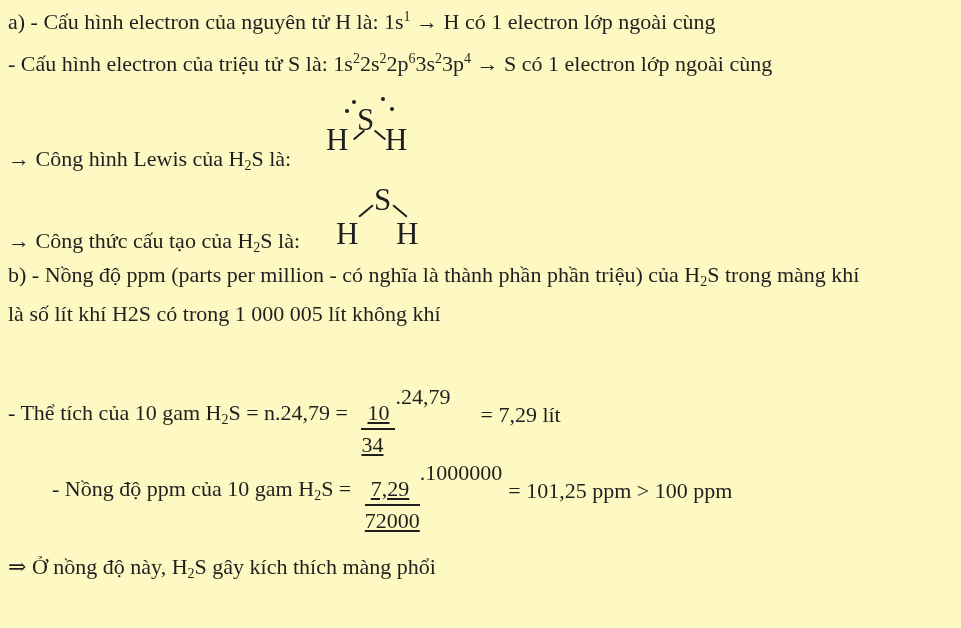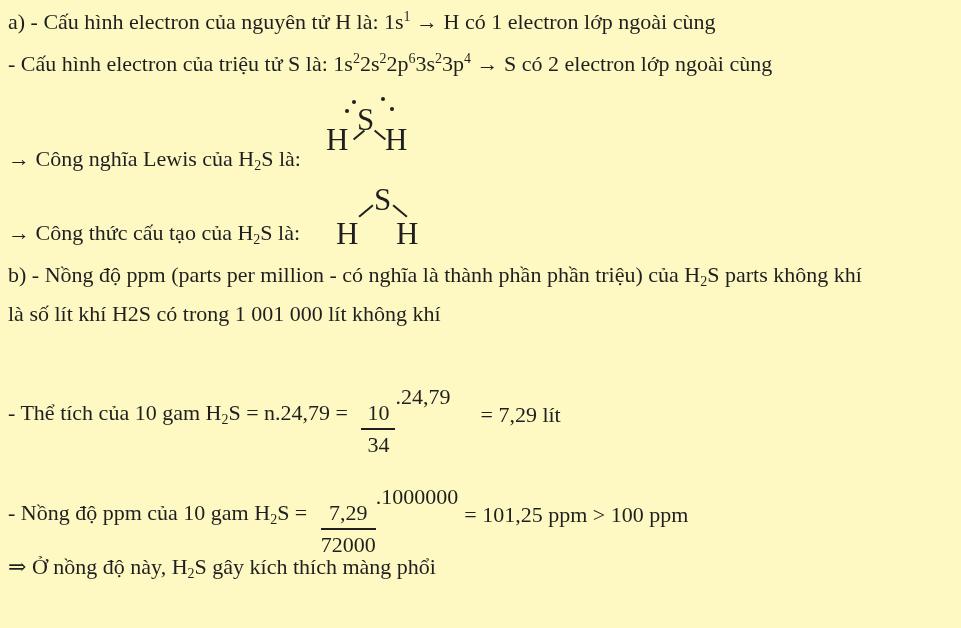--- a/index.html
+++ b/index.html
@@ -8,21 +8,21 @@
     position:relative;width:961px;height:628px;background:#fef9c3;
     font-family:"Liberation Serif","DejaVu Serif",serif;
     color:#1f1f1f;font-size:22px;padding-left:31px;
   }
   .line{position:absolute;left:8px;line-height:30px;white-space:nowrap;}
   .sup{font-size:14px;position:relative;top:-8px;}
   .sub{font-size:14px;position:relative;top:4px;}
 
   
   .eqrow{position:absolute;left:8px;display:flex;align-items:baseline;white-space:pre;}
-  .frac{display:inline-block;text-align:center;line-height:26px;margin-left:8px;}
+  .frac{display:inline-block;text-align:left;line-height:26px;margin-left:8px;text-decoration:underline;}
   .frac .num{display:block;border-bottom:2px solid #1f1f1f;padding:0 6px 2px;}
   .frac .den{display:block;padding-top:2px;}
   .mult{position:relative;top:-16px;}
   .result{position:relative;top:2px;}
   .gap-lg{margin-left:30px;text-align:center;}
   .gap-sm{margin-left:6px;}
 
   
   .diagram{position:absolute;width:110px;height:66px;font-size:31px;}
   .atom{position:absolute;line-height:1;}
@@ -31,50 +31,50 @@
   .bond-l{transform:rotate(-40deg);}
   .bond-r{transform:rotate(40deg);}
 </style>
 </head>
 <body>
 
 <div class="page">
 
   <div class="line" style="top:7px;"><span>a) - Cấu hình electron của nguyên tử H là: 1s</span><span class="sup">1</span><span> → H có 1 electron lớp ngoài cùng</span></div>
 
-  <div class="line" style="top:49px;"><span>- Cấu hình electron của triệu tử S là: 1s</span><span class="sup">2</span><span>2s</span><span class="sup">2</span><span>2p</span><span class="sup">6</span><span>3s</span><span class="sup">2</span><span>3p</span><span class="sup">4</span><span> → S có 2 electron lớp ngoài cùng</span></div>
+  <div class="line" style="top:49px;"><span>- Cấu hình electron của triệu tử S là: 1s</span><span class="sup">2</span><span>2s</span><span class="sup">2</span><span>2p</span><span class="sup">6</span><span>3s</span><span class="sup">2</span><span>3p</span><span class="sup">4</span><span> → S có 1 electron lớp ngoài cùng</span></div>
 
-  <div class="line" style="top:144px;"><span>→ Công nghĩa Lewis của H</span><span class="sub">2</span><span>S là:</span></div>
+  <div class="line" style="top:144px;"><span>→ Công hình Lewis của H</span><span class="sub">2</span><span>S là:</span></div>
 
   <div class="diagram" style="left:321px;top:92px;">
     <span class="dot" style="left:24px;top:17px;"></span>
     <span class="dot" style="left:31px;top:8px;"></span>
     <span class="dot" style="left:60px;top:5px;"></span>
     <span class="dot" style="left:69px;top:15px;"></span>
     <span class="atom" style="left:36px;top:12px;">S</span>
     <span class="bond bond-l" style="left:31px;top:42px;width:14px;"></span>
     <span class="bond bond-r" style="left:52px;top:42px;width:14px;"></span>
     <span class="atom" style="left:5px;top:32px;">H</span>
     <span class="atom" style="left:64px;top:32px;">H</span>
   </div>
 
-  <div class="line" style="top:218px;"><span>→ Công thức cấu tạo của H</span><span class="sub">2</span><span>S là:</span></div>
+  <div class="line" style="top:226px;"><span>→ Công thức cấu tạo của H</span><span class="sub">2</span><span>S là:</span></div>
 
   <div class="diagram" style="left:333px;top:183px;">
     <span class="atom" style="left:41px;top:1px;">S</span>
     <span class="bond bond-l" style="left:24px;top:27px;width:18px;"></span>
     <span class="bond bond-r" style="left:58px;top:27px;width:18px;"></span>
     <span class="atom" style="left:3px;top:35px;">H</span>
     <span class="atom" style="left:63px;top:35px;">H</span>
   </div>
 
-  <div class="line" style="top:260px;"><span>b) - Nồng độ ppm (parts per million - có nghĩa là thành phần phần triệu) của H</span><span class="sub">2</span><span>S parts không khí</span></div>
+  <div class="line" style="top:260px;"><span>b) - Nồng độ ppm (parts per million - có nghĩa là thành phần phần triệu) của H</span><span class="sub">2</span><span>S trong màng khí</span></div>
 
-  <div class="line" style="top:299px;"><span>là số lít khí H2S có trong 1 001 000 lít không khí</span></div>
+  <div class="line" style="top:299px;"><span>là số lít khí H2S có trong 1 000 005 lít không khí</span></div>
 
 
   <div class="eqrow" style="top:400px;"><span>- Thể tích của 10 gam H</span><span class="sub">2</span><span>S = n.24,79 = </span><span class="frac"><span class="num">10</span><span class="den">34</span></span><span class="mult">.24,79</span><span class="result gap-lg">= 7,29 lít</span></div>
 
-  <div class="eqrow" style="top:500px;"><span>- Nồng độ ppm của 10 gam H</span><span class="sub">2</span><span>S = </span><span class="frac"><span class="num">7,29</span><span class="den">72000</span></span><span class="mult">.1000000</span><span class="result gap-sm">= 101,25 ppm &gt; 100 ppm</span></div>
+  <div class="eqrow" style="top:476px;margin-left:44px;"><span>- Nồng độ ppm của 10 gam H</span><span class="sub">2</span><span>S = </span><span class="frac"><span class="num">7,29</span><span class="den">72000</span></span><span class="mult">.1000000</span><span class="result gap-sm">= 101,25 ppm &gt; 100 ppm</span></div>
 
   <div class="line" style="top:552px;"><span>⇒ Ở nồng độ này, H</span><span class="sub">2</span><span>S gây kích thích màng phổi</span></div>
 
 </div>
 
 </body></html>

